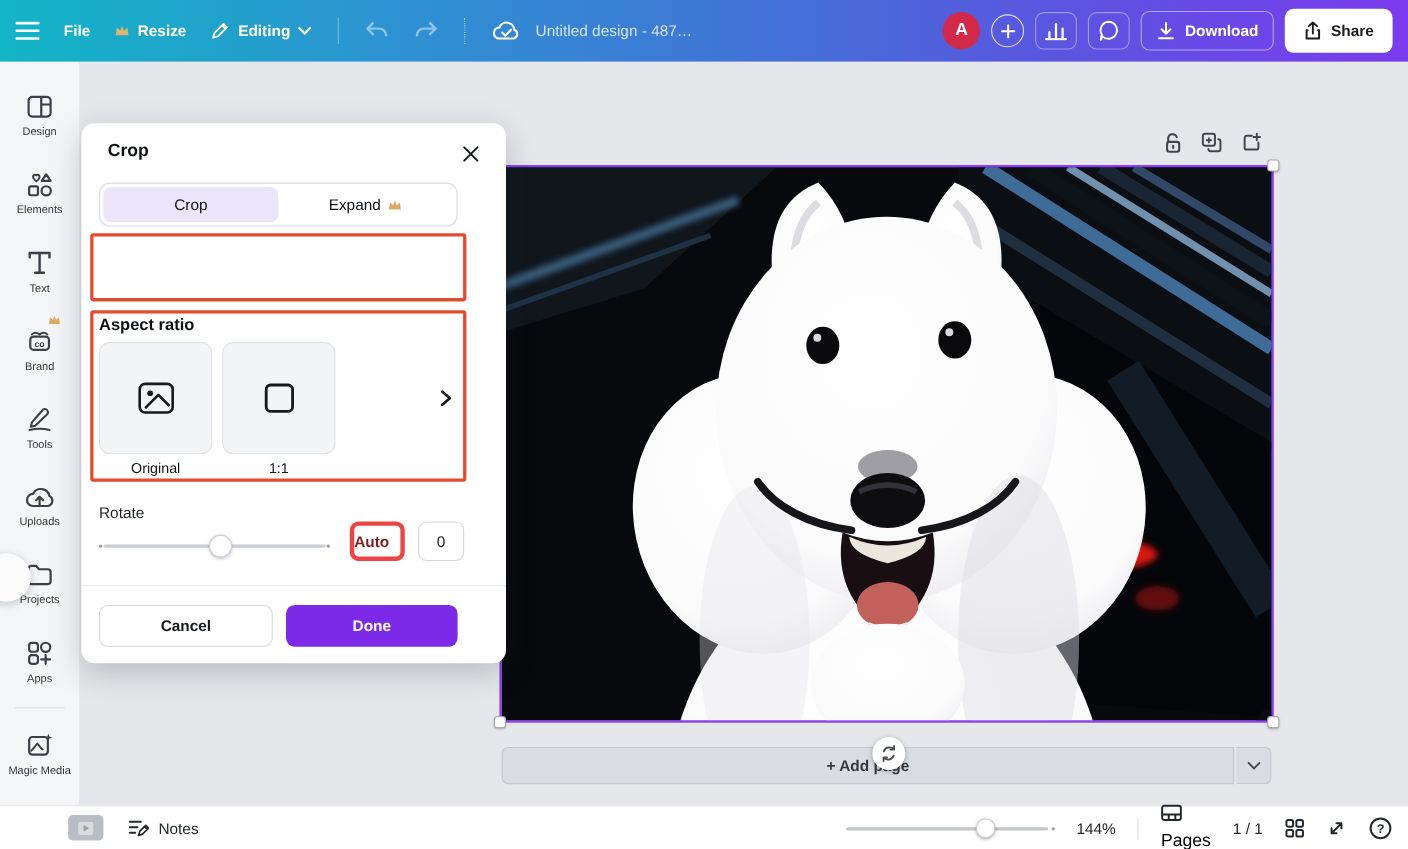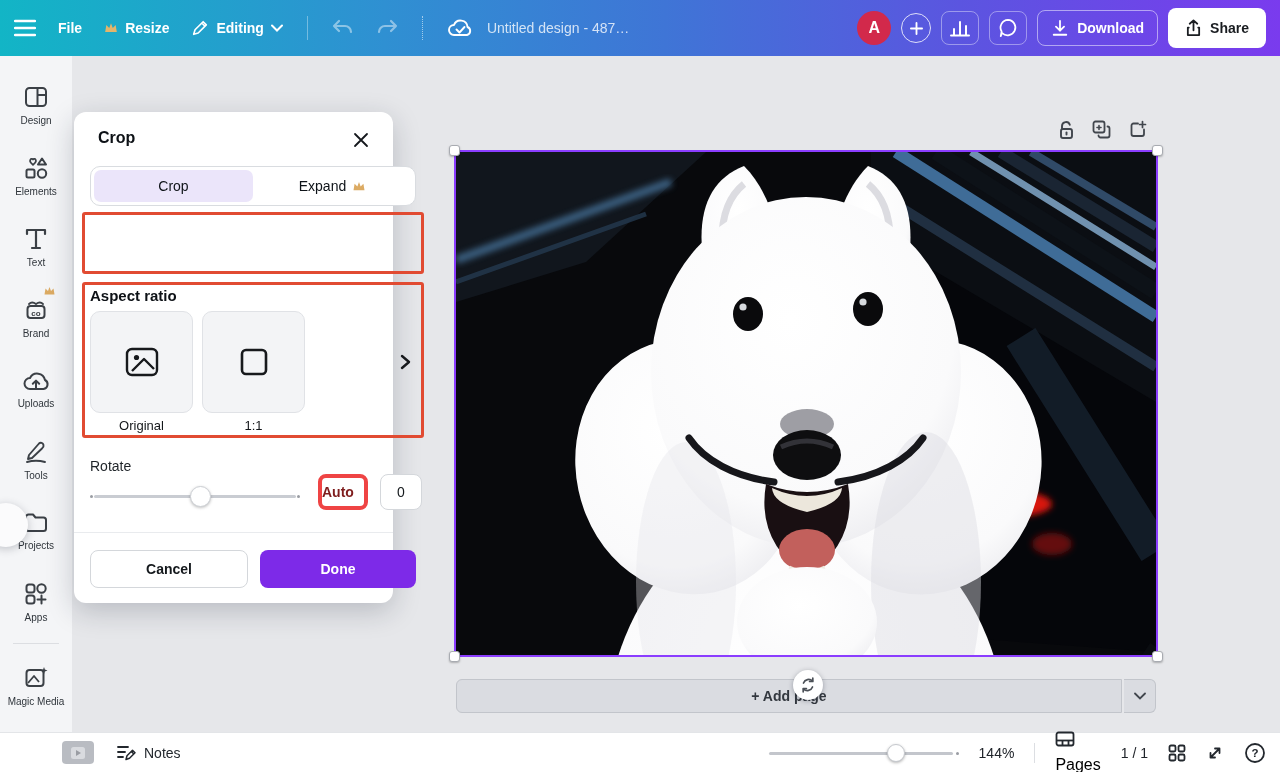--- a/index.html
+++ b/index.html
@@ -36,21 +36,21 @@
   .workspace{position:absolute;left:72px;top:56px;width:1208px;height:676px;background:#e6e7ea;}
   .canvas-page{position:absolute;left:384px;top:96px;width:700px;height:503px;background:#08090c;outline:2px solid var(--selection-purple);cursor:pointer;}
   .handle{position:absolute;width:11px;height:11px;background:#fff;border:1px solid #a8abb1;border-radius:3px;box-shadow:0 1px 2px rgba(0,0,0,.25);z-index:5;}
   .h-tl{left:-7px;top:-7px;} .h-tr{right:-7px;top:-7px;} .h-bl{left:-7px;bottom:-7px;} .h-br{right:-7px;bottom:-7px;}
   .page-tools{position:absolute;left:985px;top:64px;display:flex;gap:17px;}
   .page-tools .pt{cursor:pointer;}
   .rotate-handle{position:absolute;left:721px;top:614px;width:30px;height:30px;border-radius:50%;background:#fff;box-shadow:0 1px 5px rgba(30,34,50,.35);display:flex;align-items:center;justify-content:center;z-index:8;cursor:grab;}
   .addpage{position:absolute;left:384px;top:623px;width:666px;height:34px;background:#dadce1;border:1px solid #c2c5cb;border-radius:6px 0 0 6px;display:flex;align-items:center;justify-content:center;font-size:14px;font-weight:700;color:#33383f;cursor:pointer;}
   .addpage-chev{position:absolute;left:1052px;top:623px;width:32px;height:34px;background:#dadce1;border:1px solid #c2c5cb;border-left:none;border-radius:0 6px 6px 0;display:flex;align-items:center;justify-content:center;cursor:pointer;}
   
-  .dialog{position:absolute;left:74px;top:112px;width:319px;height:491px;background:#fff;border-radius:12px;box-shadow:0 8px 28px rgba(25,30,50,.22);z-index:50;}
+  .dialog{position:absolute;left:74px;top:112px;width:386px;height:491px;background:#fff;border-radius:12px;box-shadow:0 8px 28px rgba(25,30,50,.22);z-index:50;}
   .dlg-title{position:absolute;left:24px;top:17px;font-size:16px;font-weight:700;color:#0d1116;}
   .dlg-close{position:absolute;right:20px;top:16px;padding:4px;cursor:pointer;}
   .tabs{position:absolute;left:16px;top:54px;width:326px;height:40px;border:1px solid #d9dce0;border-radius:10px;display:flex;padding:3px;background:#fff;}
   .tab{flex:1;display:flex;align-items:center;justify-content:center;gap:6px;font-size:14px;color:#0e1318;border-radius:7px;cursor:pointer;}
   .tab.selected{background:#ebe5fa;font-weight:500;}
   .ann{position:absolute;border:3px solid var(--annotation-red);border-radius:3px;pointer-events:none;z-index:60;}
   .ann1{left:8px;top:100px;width:342px;height:62px;}
   .ann2{left:8px;top:170px;width:342px;height:156px;}
   .smart-btn{position:absolute;left:16px;top:110px;width:326px;height:42px;background:var(--accent-purple);border-radius:8px;display:flex;align-items:center;justify-content:center;gap:9px;color:#fff;font-size:15px;font-weight:700;cursor:pointer;}
   .aspect-label{position:absolute;left:16px;top:175px;font-size:15px;font-weight:700;color:#0d1116;}
@@ -206,32 +206,32 @@
         <path d="M2,17 L4,5 L9,10 L12,2 L15,10 L20,5 L22,17 Z" fill="#dcab63"></path>
       </svg>
     <svg width="26" height="26" viewBox="0 0 26 26">
         <path d="M6,7 Q9,4 13,7 Q17,4 20,7" fill="none" stroke="#3b4046" stroke-width="1.8" stroke-linecap="round"></path>
         <rect x="4.5" y="9" width="17" height="12" rx="3" fill="none" stroke="#3b4046" stroke-width="2"></rect>
         <text x="13" y="18.5" font-size="8" font-weight="bold" fill="#3b4046" text-anchor="middle" font-family="Liberation Sans,sans-serif">co</text>
       </svg>
     <span>Brand</span>
   </div>
   <div class="sb-item">
+    <svg width="26" height="26" viewBox="0 0 26 26">
+        <path d="M6,16 L16,4.5 C17.5,3 20,4 20.5,6 C21,8 19,9.5 19,9.5 L9,19 L5,20 Z" fill="none" stroke="#3b4046" stroke-width="1.9" stroke-linejoin="round"></path>
+        <path d="M4,23 Q13,20.5 22,23" fill="none" stroke="#3b4046" stroke-width="1.9" stroke-linecap="round"></path>
+      </svg>
+    <span>Tools</span>
+  </div>
+  <div class="sb-item">
     <svg width="28" height="24" viewBox="0 0 28 24">
         <path d="M8,20 A5.5,5.5 0 0 1 8,9 A8,8 0 0 1 23,11 A4.8,4.8 0 0 1 21.5,20 Z" fill="none" stroke="#3b4046" stroke-width="2" stroke-linejoin="round"></path>
         <path d="M14,20 V12 M10.8,14.8 L14,11.6 L17.2,14.8" fill="none" stroke="#3b4046" stroke-width="2" stroke-linecap="round" stroke-linejoin="round"></path>
       </svg>
     <span>Uploads</span>
-  </div>
-  <div class="sb-item">
-    <svg width="26" height="26" viewBox="0 0 26 26">
-        <path d="M6,16 L16,4.5 C17.5,3 20,4 20.5,6 C21,8 19,9.5 19,9.5 L9,19 L5,20 Z" fill="none" stroke="#3b4046" stroke-width="1.9" stroke-linejoin="round"></path>
-        <path d="M4,23 Q13,20.5 22,23" fill="none" stroke="#3b4046" stroke-width="1.9" stroke-linecap="round"></path>
-      </svg>
-    <span>Tools</span>
   </div>
   <div class="sb-item">
     <svg width="26" height="24" viewBox="0 0 26 24">
         <path d="M3,6 A2.5,2.5 0 0 1 5.5,3.5 H10 L12.5,6.5 H20.5 A2.5,2.5 0 0 1 23,9 V17.5 A2.5,2.5 0 0 1 20.5,20 H5.5 A2.5,2.5 0 0 1 3,17.5 Z" fill="none" stroke="#3b4046" stroke-width="2" stroke-linejoin="round"></path>
       </svg>
     <span>Projects</span>
   </div>
   <div class="sb-item">
     <svg width="26" height="26" viewBox="0 0 26 26">
         <g fill="none" stroke="#3b4046" stroke-width="2">

